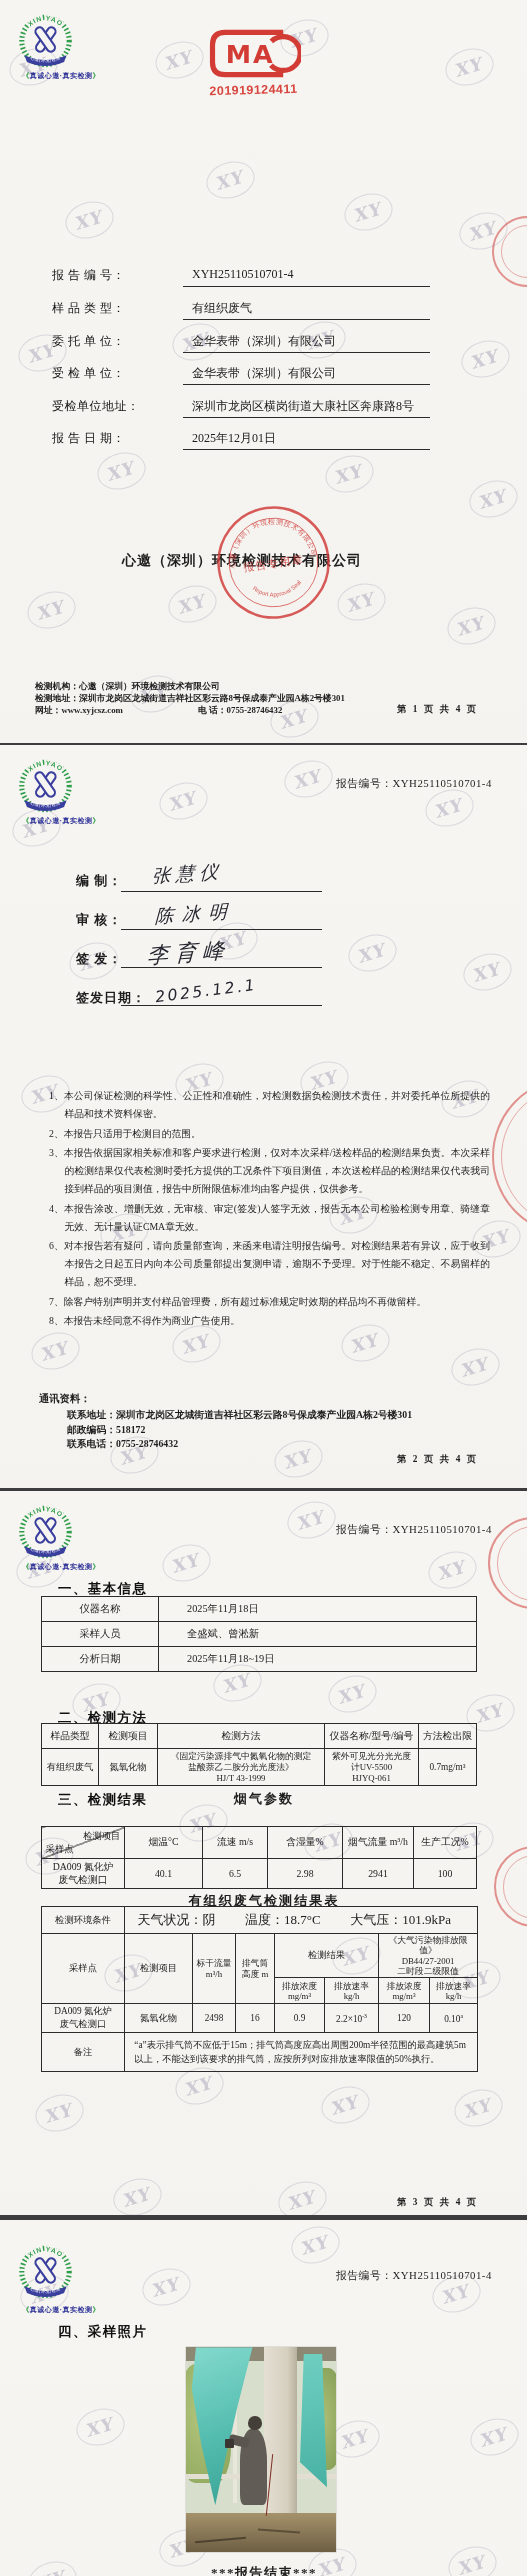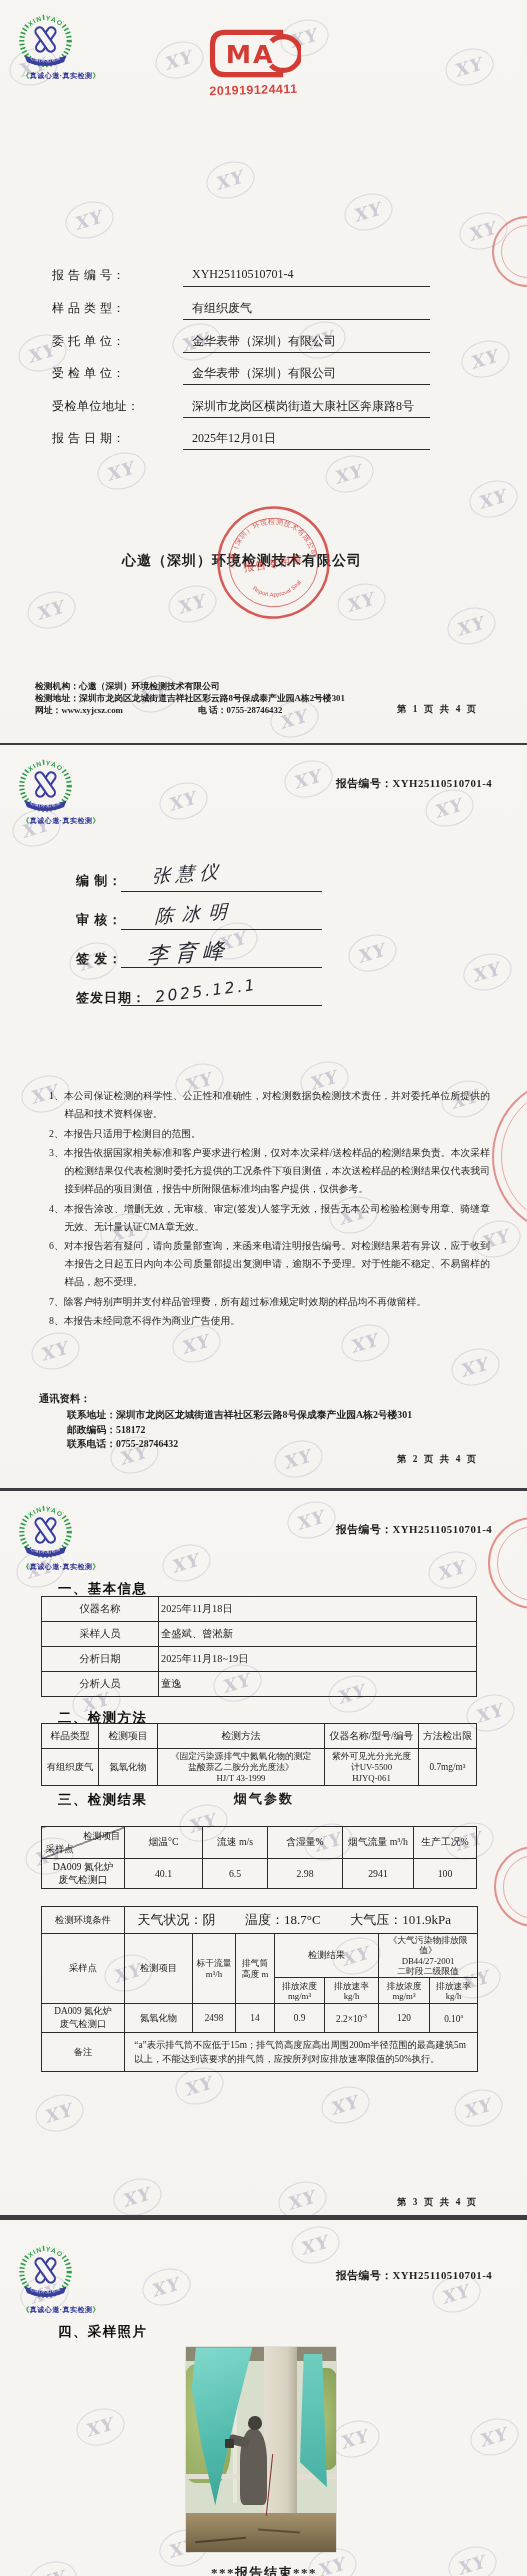--- a/index.html
+++ b/index.html
@@ -14,21 +14,21 @@
   
   .wm{position:absolute;width:47px;height:34px;border:1.5px solid rgba(155,148,178,.30);border-radius:50%;
       color:rgba(150,143,172,.40);font:italic bold 17.5px "DejaVu Serif",serif;display:flex;align-items:center;
       justify-content:center;transform:rotate(-16deg);letter-spacing:1px;pointer-events:none}
 
   
   .logo-block{position:absolute;left:12.4px;top:10.3px;width:67px;height:68px}
   .slogan{position:absolute;left:4.1px;top:71px;width:114px;text-align:center;
           font-family:"Liberation Sans",sans-serif;font-weight:bold;font-size:7px;color:#35399b;letter-spacing:0.5px}
   .slogan .br{color:#2f9e4a}
-  .rp-no{position:absolute;left:336px;top:32px;font-size:10.8px;font-weight:bold;letter-spacing:0.5px}
+  .rp-no{position:absolute;left:336px;top:32px;font-size:10.8px;font-weight:normal;letter-spacing:0.5px}
 
   
   .cma{position:absolute;left:202px;top:29px;width:103px;text-align:center}
   .cma-num{position:absolute;left:-6.2px;top:54px;width:115px;color:#d8453e;font:bold 12.4px "Liberation Sans",sans-serif;
            letter-spacing:0.5px;transform:rotate(-1.5deg)}
 
   .doc-title{position:absolute;left:0;top:102px;width:100%;text-align:center;font-size:29px;font-weight:bold;
              letter-spacing:9.3px;color:#2e2e32;text-indent:9.3px}
 
   
@@ -56,21 +56,21 @@
 
   
   .sec-title{position:absolute;left:58px;font-family:"Liberation Sans",sans-serif;font-weight:bold;font-size:13.4px;
              color:#101010;letter-spacing:1.5px}
   .center-title{position:absolute;left:0;width:100%;text-align:center;font-weight:bold;font-size:13px;letter-spacing:2.1px}
   .rtab{position:absolute;left:41px;width:435px;border-collapse:collapse;table-layout:fixed}
   .rtab td,.rtab th{border:1px solid #2b2b2b;text-align:center;vertical-align:middle;padding:1px 2.1px;
                     font-weight:normal;color:#1c1c1c}
   .pre{white-space:pre-line}
   .t1 td{font-size:10.3px}
-  .t1 td.val{text-align:left;padding-left:2px}
+  .t1 td.val{text-align:left;padding-left:28px}
   .t2 th{font-size:9.8px}
   .t2 td{font-size:9.3px}
   .t2 td.small{font-size:8.8px;line-height:10.8px}
   .t3 th,.t3 td{font-size:9.8px}
   .t4 td{font-size:9.3px}
   .t4 .hd{font-size:8.8px;line-height:10.3px}
   .diag{position:relative;background:linear-gradient(to bottom right,transparent calc(50% - 0.5px),
         #2b2b2b calc(50% - 0.5px),#2b2b2b calc(50% + 0.5px),transparent calc(50% + 0.5px))}
   .diag .d-top{position:absolute;top:2.6px;right:3.6px;font-size:9.3px}
   .diag .d-bot{position:absolute;bottom:2.6px;left:3.6px;font-size:9.3px}
@@ -377,24 +377,20 @@
       <td class="val">2025年11月18日</td>
     </tr>
     <tr style="height:25px">
       <td>采样人员</td>
       <td class="val">全盛斌、曾淞新</td>
     </tr>
     <tr style="height:25px">
       <td>分析日期</td>
       <td class="val">2025年11月18~19日</td>
     </tr>
-    <tr style="height:25px">
-      <td>分析人员</td>
-      <td class="val">童逸</td>
-    </tr>
   </tbody>
     </table>
 
   <div class="sec-title" style="top:218px">二、检测方法</div>
 
   <table class="rtab t2" style="top:232px">
     <colgroup>
         <col style="width:57px">
         <col style="width:59px">
         <col style="width:167px">
@@ -452,20 +448,21 @@
 废气检测口</td>
       <td>40.1</td>
       <td>6.5</td>
       <td>2.98</td>
       <td>2941</td>
       <td>100</td>
     </tr>
   </tbody>
     </table>
 
+  <div class="center-title" style="top:401px">有组织废气检测结果表</div>
 
   <table class="rtab t4" style="top:415px">
     <colgroup>
         <col style="width:83px">
         <col style="width:68px">
         <col style="width:43px">
         <col style="width:39px">
         <col style="width:50px">
         <col style="width:54px">
         <col style="width:51px">
@@ -502,21 +499,21 @@
       <td class="hd pre">排放浓度
 mg/m³</td>
       <td class="hd pre">排放速率
 kg/h</td>
     </tr>
     <tr style="height:26px">
       <td class="pre">DA009 氮化炉
 废气检测口</td>
       <td>氮氧化物</td>
       <td>2498</td>
-      <td>14</td>
+      <td>16</td>
       <td>0.9</td>
       <td><span>2.2×10</span><span class="sup">-3</span></td>
       <td>120</td>
       <td><span>0.10</span><span class="sup">a</span></td>
     </tr>
     <tr style="height:39px">
       <td>备注</td>
       <td colspan="7" class="remark-cell">“a”表示排气筒不应低于15m；排气筒高度应高出周围200m半径范围的最高建筑5m以上，不能达到该要求的排气筒，应按所列对应排放速率限值的50%执行。</td>
     </tr>
   </tbody>

